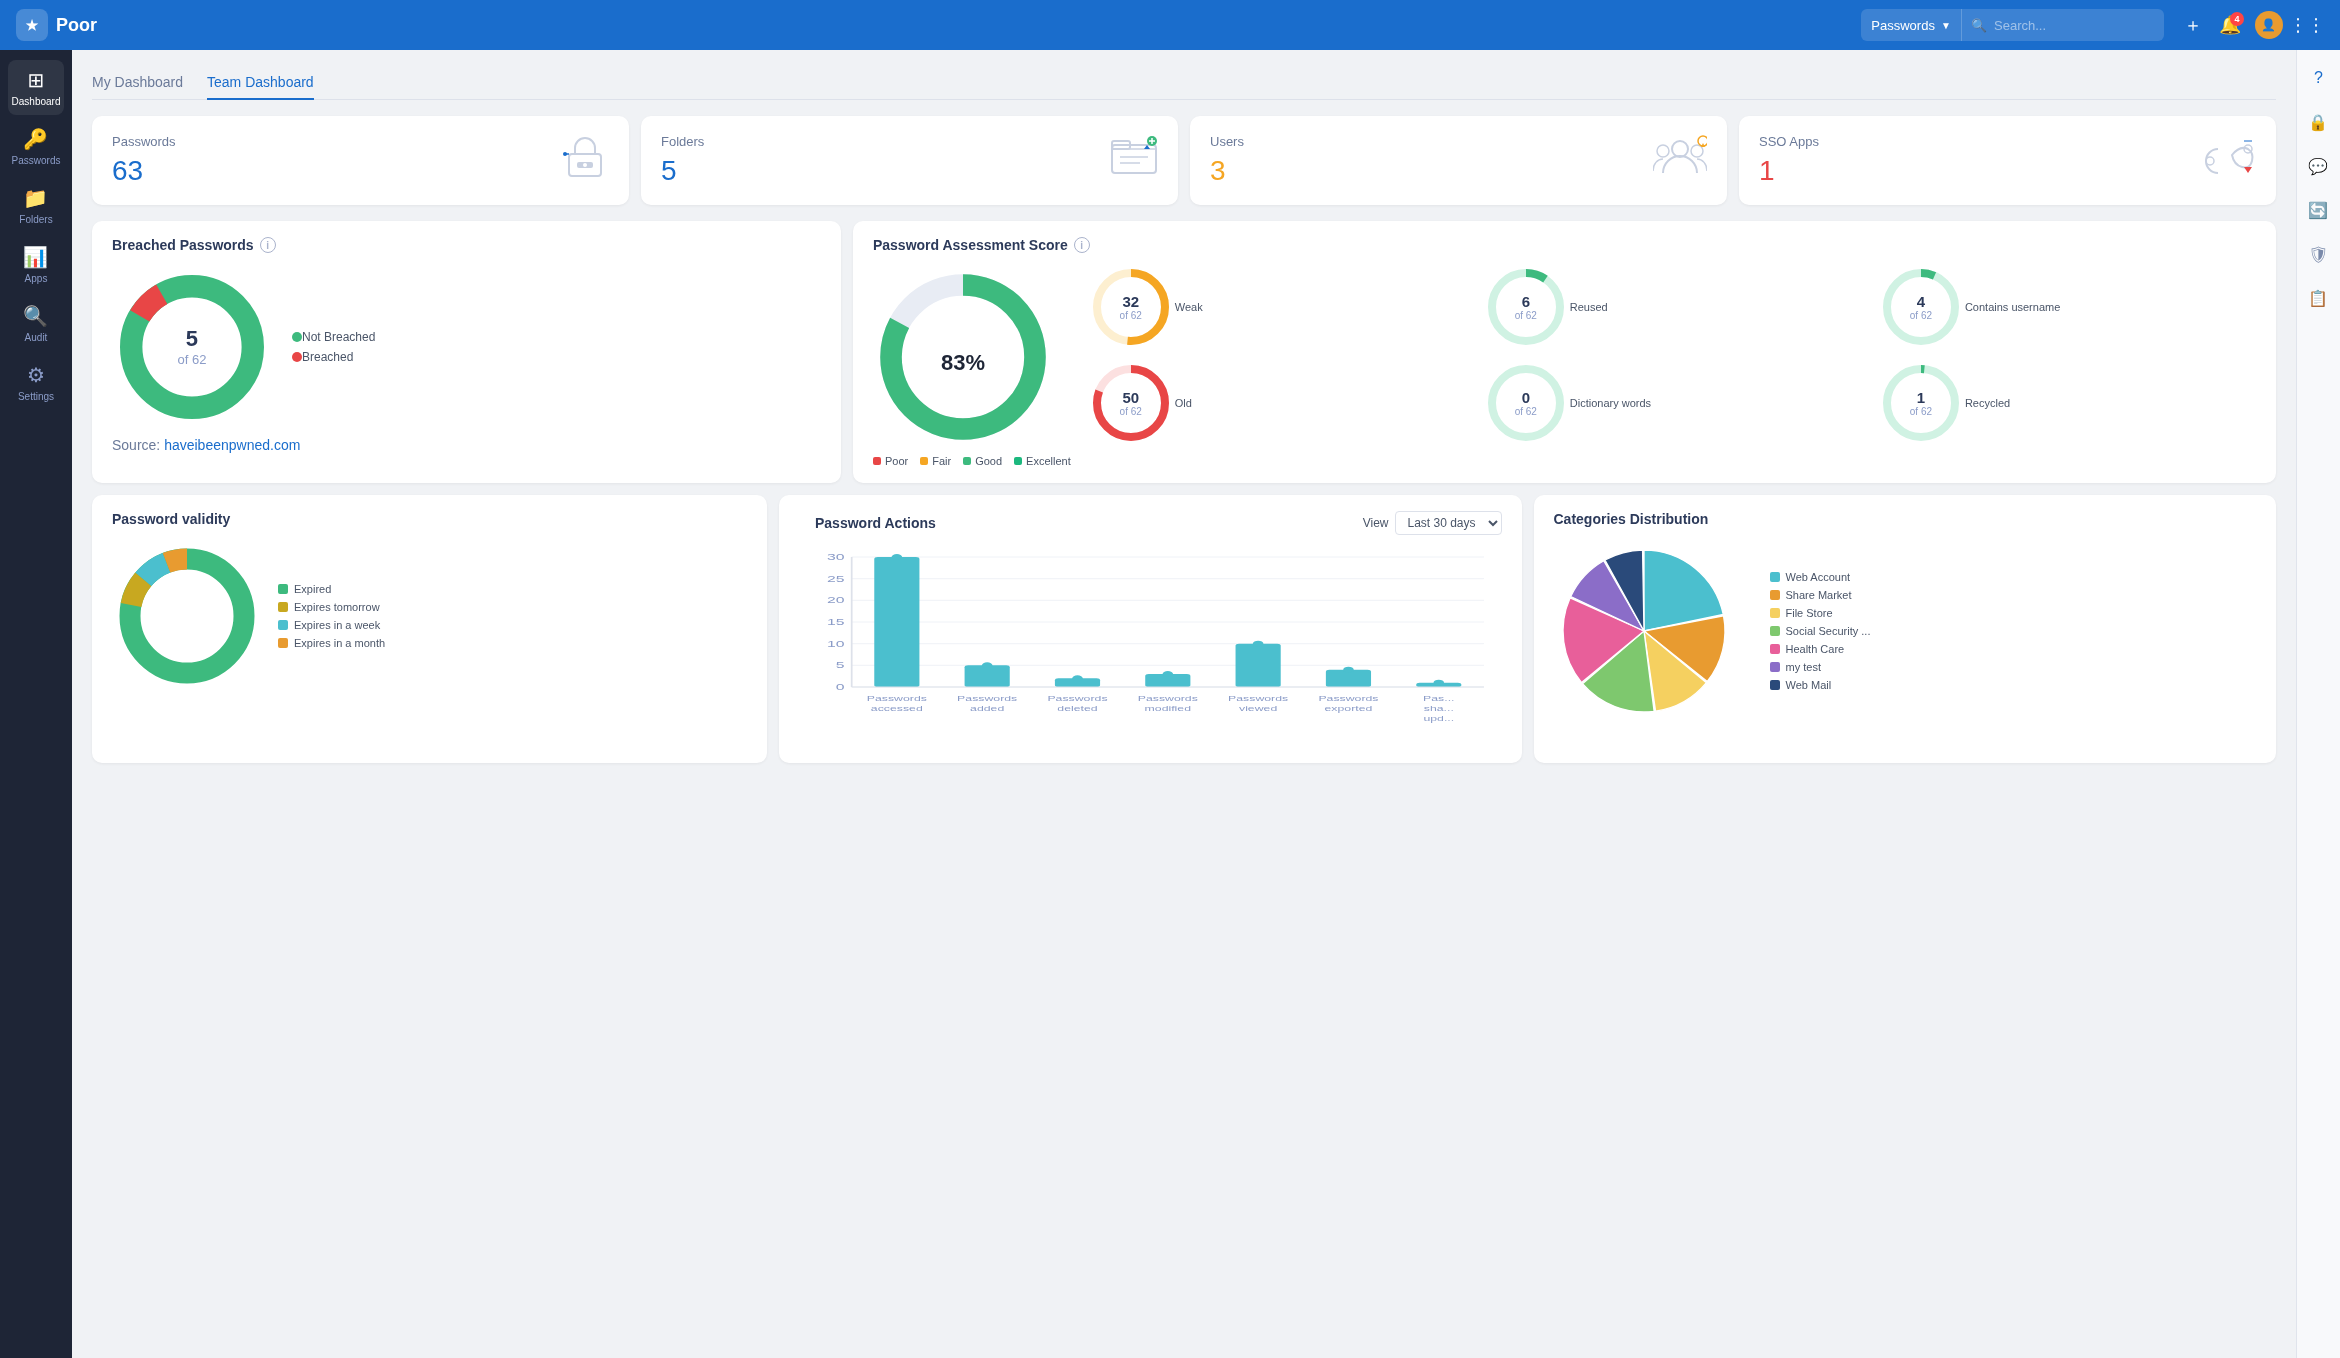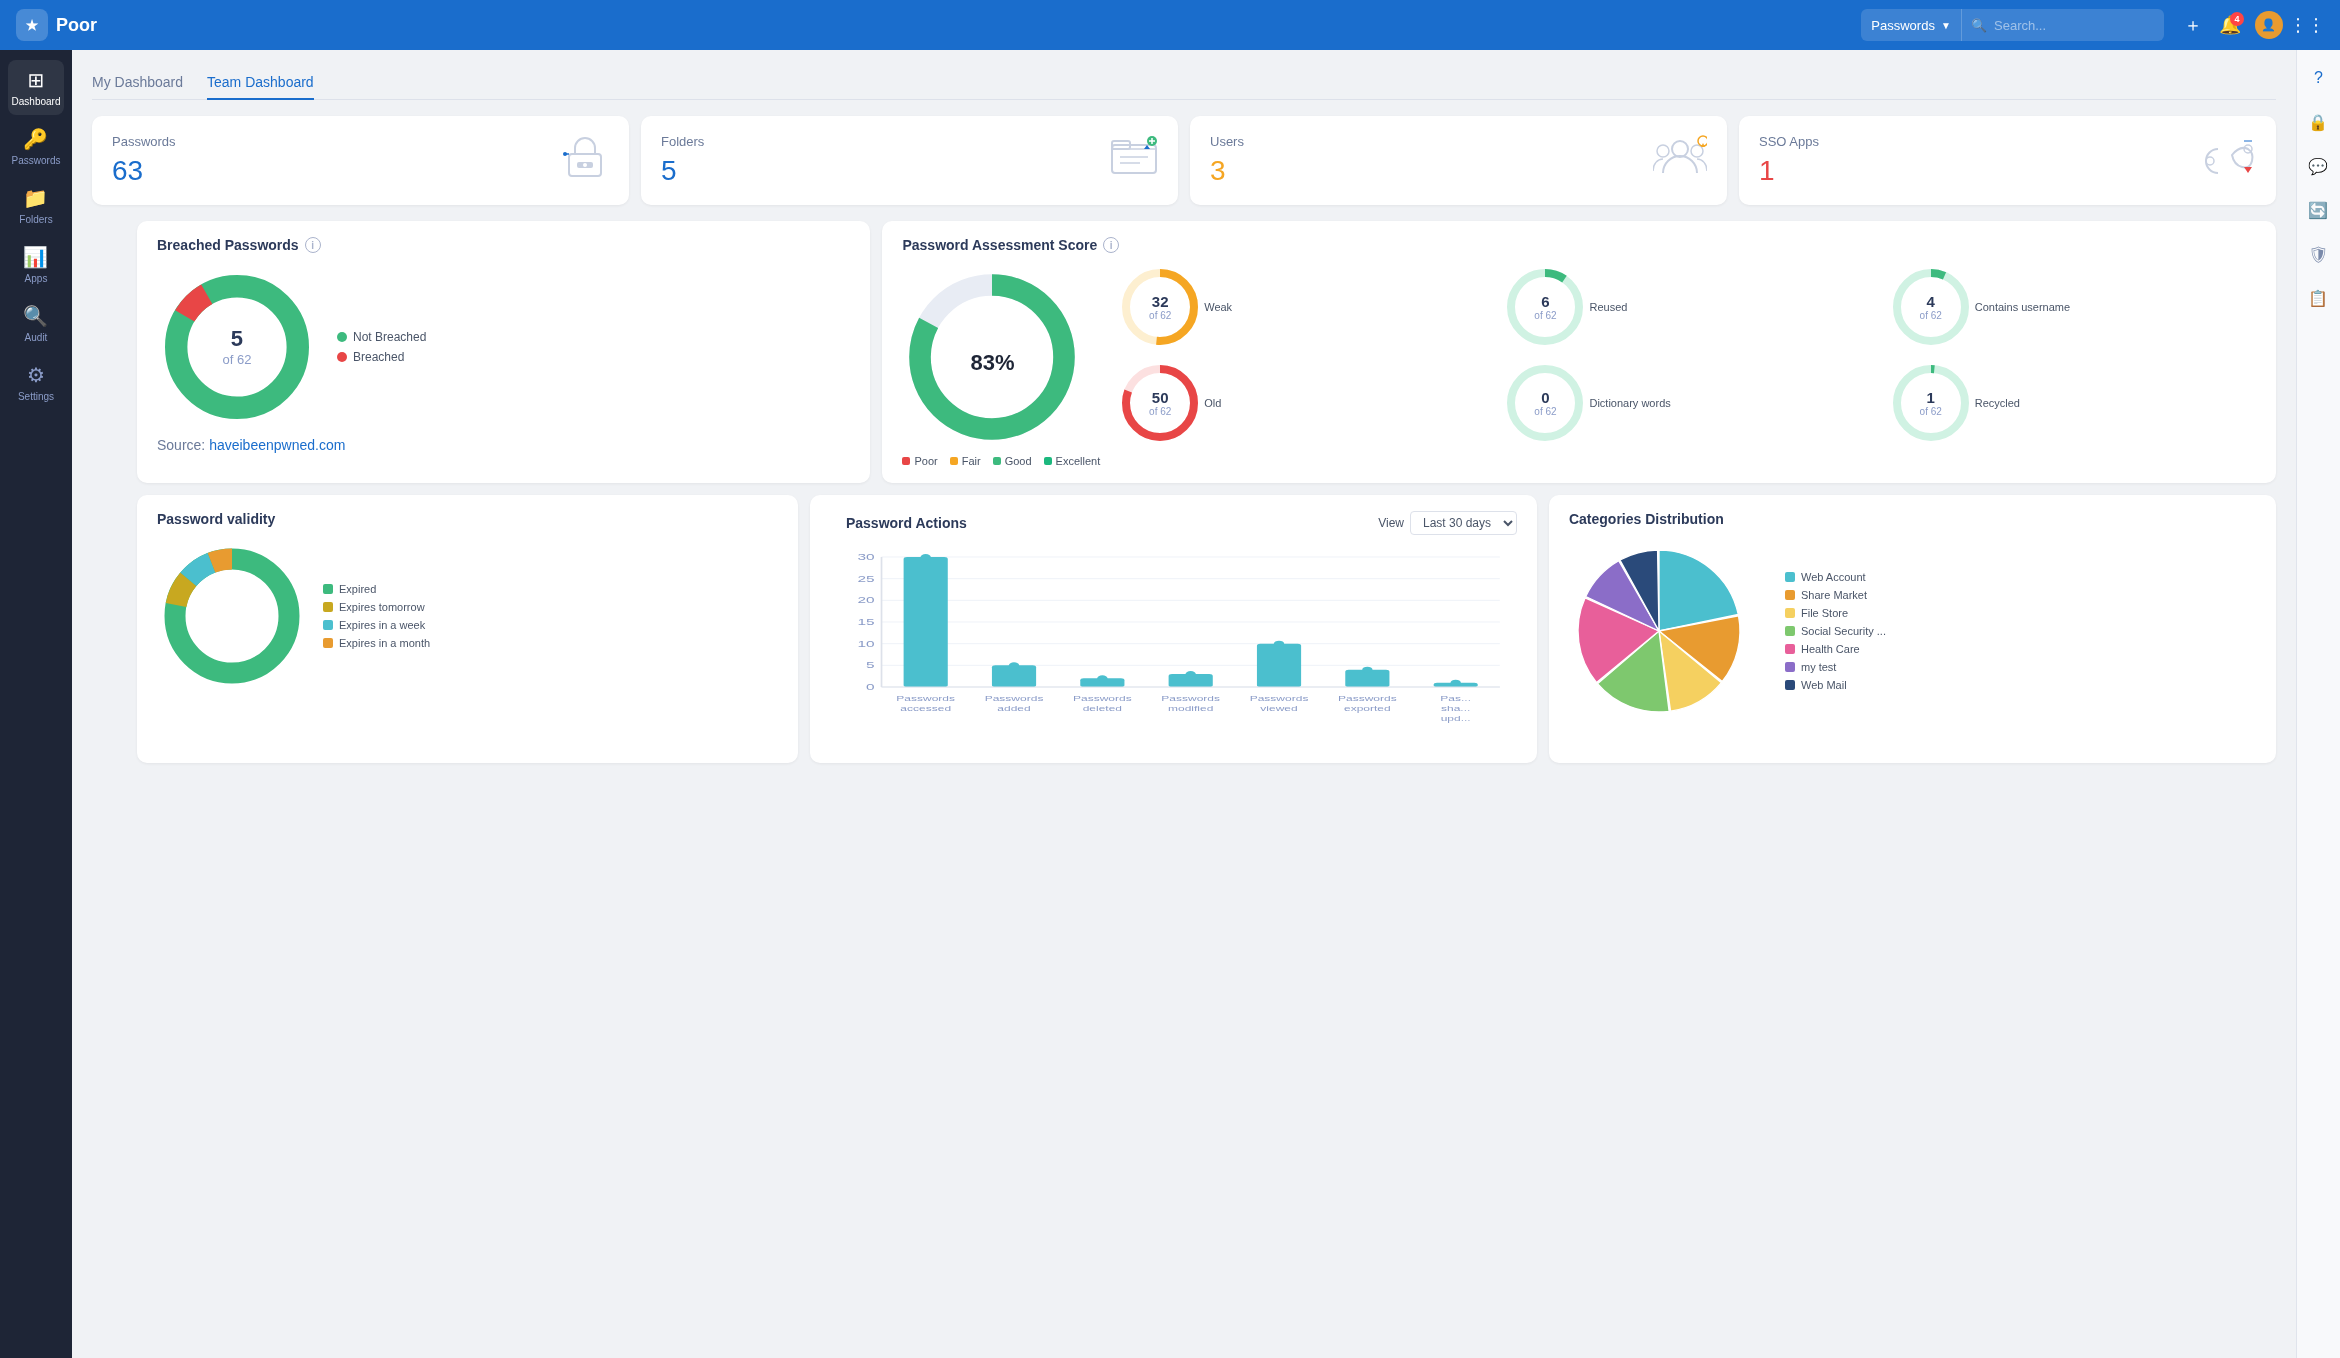--- a/index.html
+++ b/index.html
@@ -192,21 +192,20 @@
     .stat-value.blue { color: #1a6dcc; }
     .stat-value.orange { color: #f5a623; }
     .stat-value.red { color: #e84646; }
     .stat-icon { font-size: 36px; color: #cdd4e0; }
 
     
     .panel-row {
       display: grid;
       gap: 12px;
       margin-bottom: 12px;
-      margin-left: 45px;
     }
     .panel-row.two-col { grid-template-columns: 1fr 1.9fr; }
     .panel-row.three-col { grid-template-columns: 1fr 1.1fr 1.1fr; }
 
     .panel {
       background: white;
       border-radius: 10px;
       padding: 16px 20px;
       box-shadow: 0 1px 3px rgba(0,0,0,0.06);
     }
@@ -242,21 +241,21 @@
       transform: translate(-50%, -50%);
       text-align: center;
       font-size: 22px;
       font-weight: 700;
       color: #2c3a5a;
       line-height: 1.2;
     }
     .donut-center small { font-size: 13px; font-weight: 400; color: #8b9cc8; display: block; }
 
     .legend { display: flex; flex-direction: column; gap: 6px; }
-    .legend-item { display: flex; align-items: center; gap: 6px; font-size: 12px; color: #4a5568; }
+    .legend-item { display: flex; align-items: center; font-size: 12px; color: #4a5568; }
     .legend-dot { width: 10px; height: 10px; border-radius: 50%; flex-shrink: 0; }
 
     .source-link { font-size: 14px; color: #6b7a99; margin-top: 10px; }
     .source-link a { color: #1a6dcc; text-decoration: none; }
 
     
     .assessment-inner {
       display: flex;
       gap: 20px;
       align-items: flex-start;

